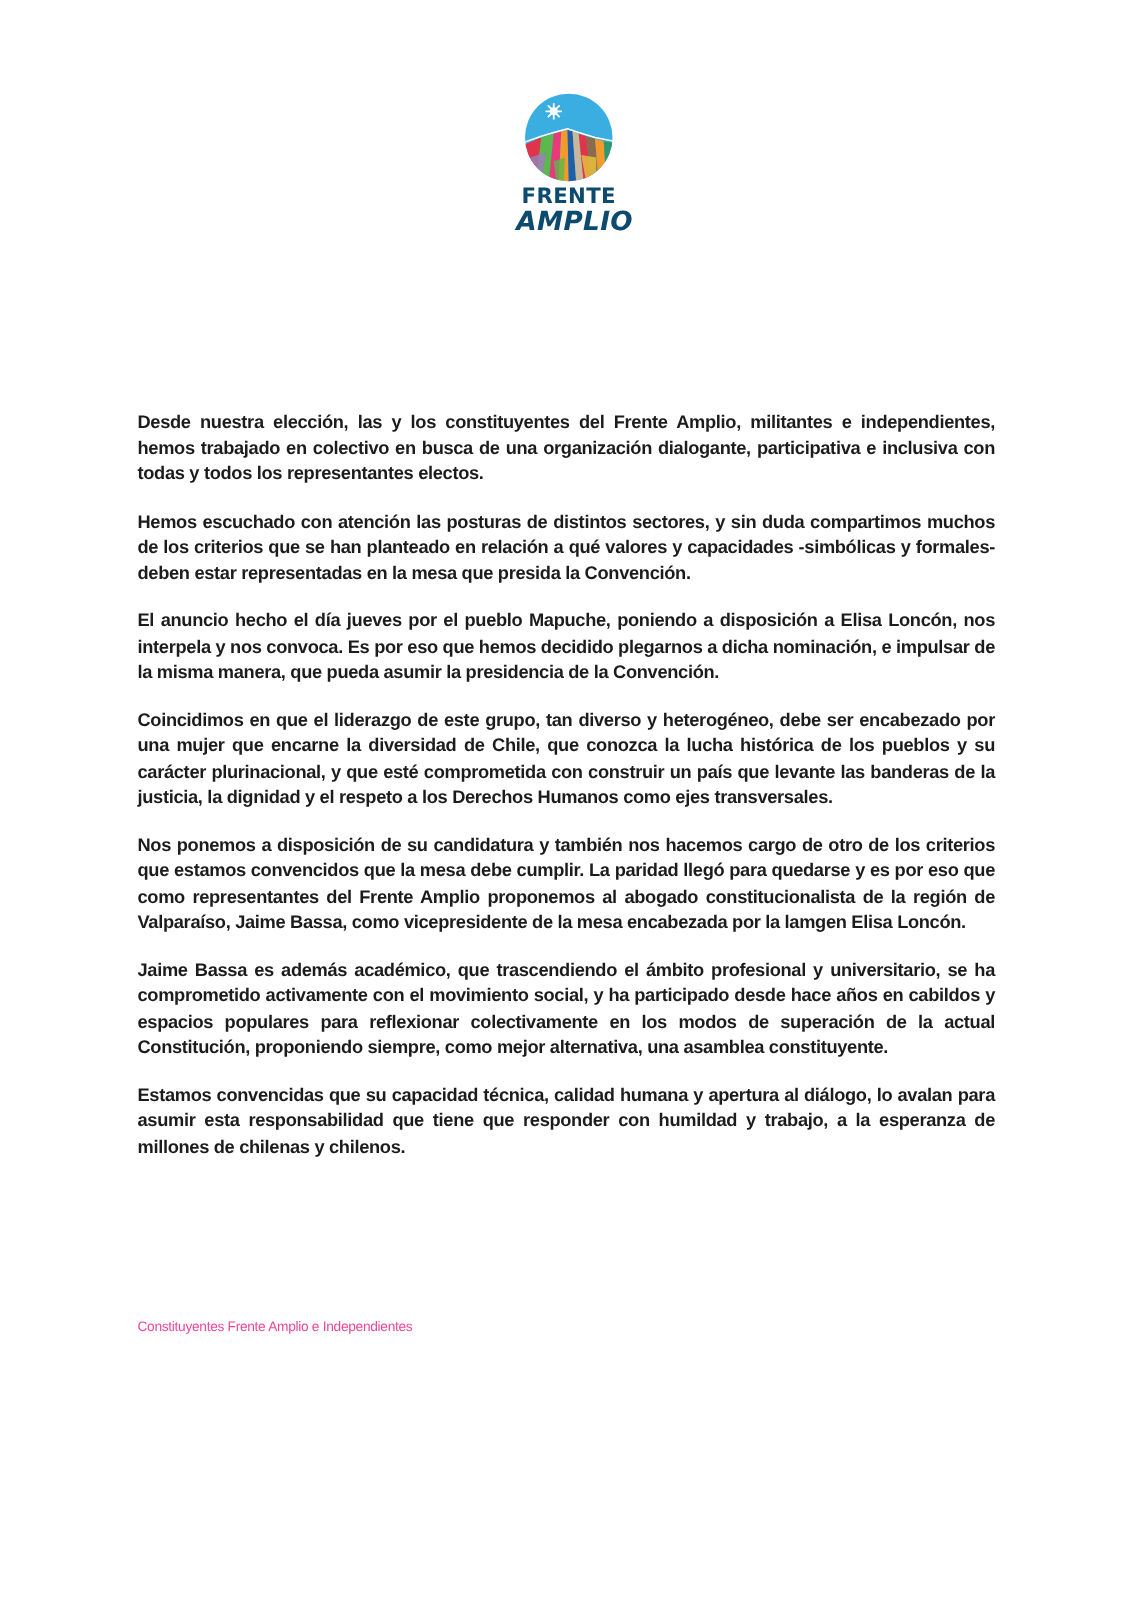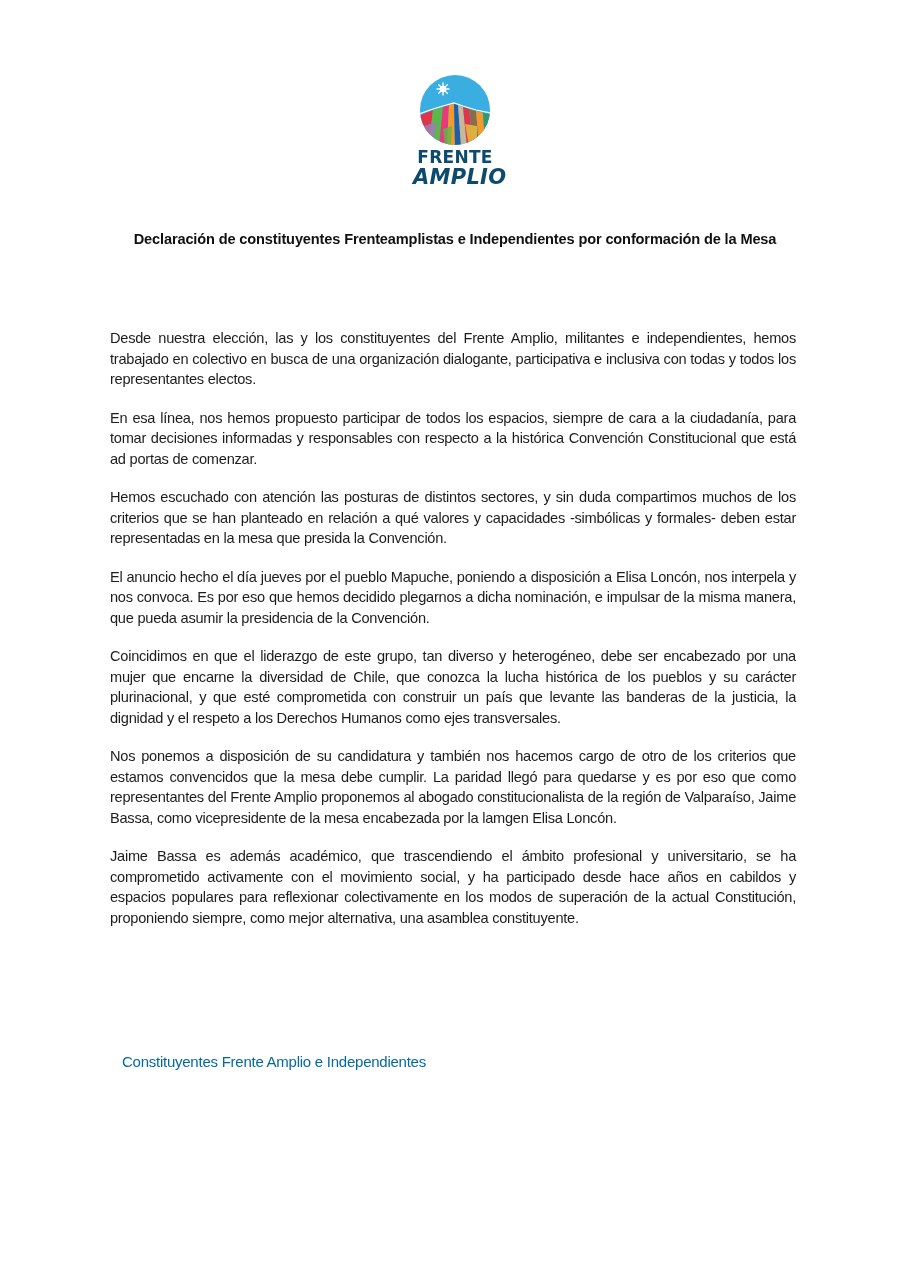--- a/index.html
+++ b/index.html
@@ -52,36 +52,37 @@
       font-size: 14.6px;
       line-height: 21px;
       color: #111;
       letter-spacing: -0.15px;
     }
     .body-text {
       position: absolute;
       left: 110px;
       top: 328px;
       width: 686px;
+      font-weight: bold;
     }
     .para {
       font-size: 14.6px;
       line-height: 20.5px;
       text-align: justify;
       margin: 0 0 18px 0;
       color: #1c1c1c;
       letter-spacing: -0.25px;
     }
     .signature {
       position: absolute;
-      left: 122px;
+      left: 110px;
       top: 1052px;
-      font-size: 15px;
+      font-size: 11px;
       line-height: 20px;
-      color: #0369a1;
+      color: #ec4899;
       letter-spacing: -0.25px;
     }
   </style>
 </head>
 <body>
 
 <div class="logo">
   <svg width="72" height="72" viewBox="0 0 72 72">
     <defs>
       <clipPath id="circ">
@@ -117,26 +118,25 @@
         <line x1="-4.3" y1="-4.3" x2="4.3" y2="4.3"></line>
         <line x1="-4.3" y1="4.3" x2="4.3" y2="-4.3"></line>
       </g>
     </g>
   </svg>
   <div class="logo-text logo-line1">FRENTE</div>
   <div class="logo-text logo-line2">AMPLIO</div>
 </div>
 
 <div class="title">
-  <div>Declaración de constituyentes Frenteamplistas e Independientes por conformación de la Mesa</div>
 </div>
 
 <div class="body-text">
   <p class="para">Desde nuestra elección, las y los  constituyentes del Frente Amplio, militantes e independientes, hemos trabajado en colectivo en busca de una organización dialogante, participativa e inclusiva con todas y todos los representantes electos.</p>
-  <p class="para">En esa línea, nos hemos propuesto participar de todos los espacios, siempre de cara a la ciudadanía, para tomar decisiones informadas y responsables con respecto a la histórica Convención Constitucional que está ad portas de comenzar.</p>
   <p class="para">Hemos escuchado con atención las posturas de distintos sectores, y sin duda compartimos muchos de los criterios que se han planteado en relación a qué valores y capacidades -simbólicas y formales- deben estar representadas en la mesa que presida la Convención.</p>
   <p class="para">El anuncio hecho el día jueves por el pueblo Mapuche, poniendo a disposición a Elisa Loncón, nos interpela y nos convoca. Es por eso que hemos decidido plegarnos a dicha nominación, e impulsar de la misma manera, que pueda asumir la presidencia de la Convención.</p>
   <p class="para">Coincidimos en que el liderazgo de este grupo, tan diverso y heterogéneo, debe ser encabezado por una mujer que encarne la diversidad de Chile, que conozca la lucha histórica de los pueblos y su carácter plurinacional, y que esté comprometida con construir un país que levante las banderas de la justicia, la dignidad y el respeto a los Derechos Humanos como ejes transversales.</p>
   <p class="para">Nos ponemos a disposición de su candidatura y también nos hacemos cargo de otro de los criterios que estamos convencidos que la mesa debe cumplir. La paridad llegó para quedarse y es por eso que como representantes del Frente Amplio proponemos al abogado constitucionalista de la región de Valparaíso, Jaime Bassa, como vicepresidente de la mesa encabezada por la lamgen Elisa Loncón.</p>
   <p class="para">Jaime Bassa es además académico, que trascendiendo el ámbito profesional y universitario, se ha comprometido activamente con el movimiento social, y ha participado desde hace años en cabildos y espacios populares para reflexionar colectivamente en los modos de superación de la actual Constitución, proponiendo siempre, como mejor alternativa, una asamblea constituyente.</p>
+  <p class="para">Estamos convencidas que su capacidad técnica, calidad humana y apertura al diálogo, lo avalan para asumir esta responsabilidad que tiene que responder con humildad y trabajo, a la esperanza de millones de chilenas y chilenos.</p>
 </div>
 
 <div class="signature">Constituyentes Frente Amplio e Independientes</div>
 
 </body></html>

